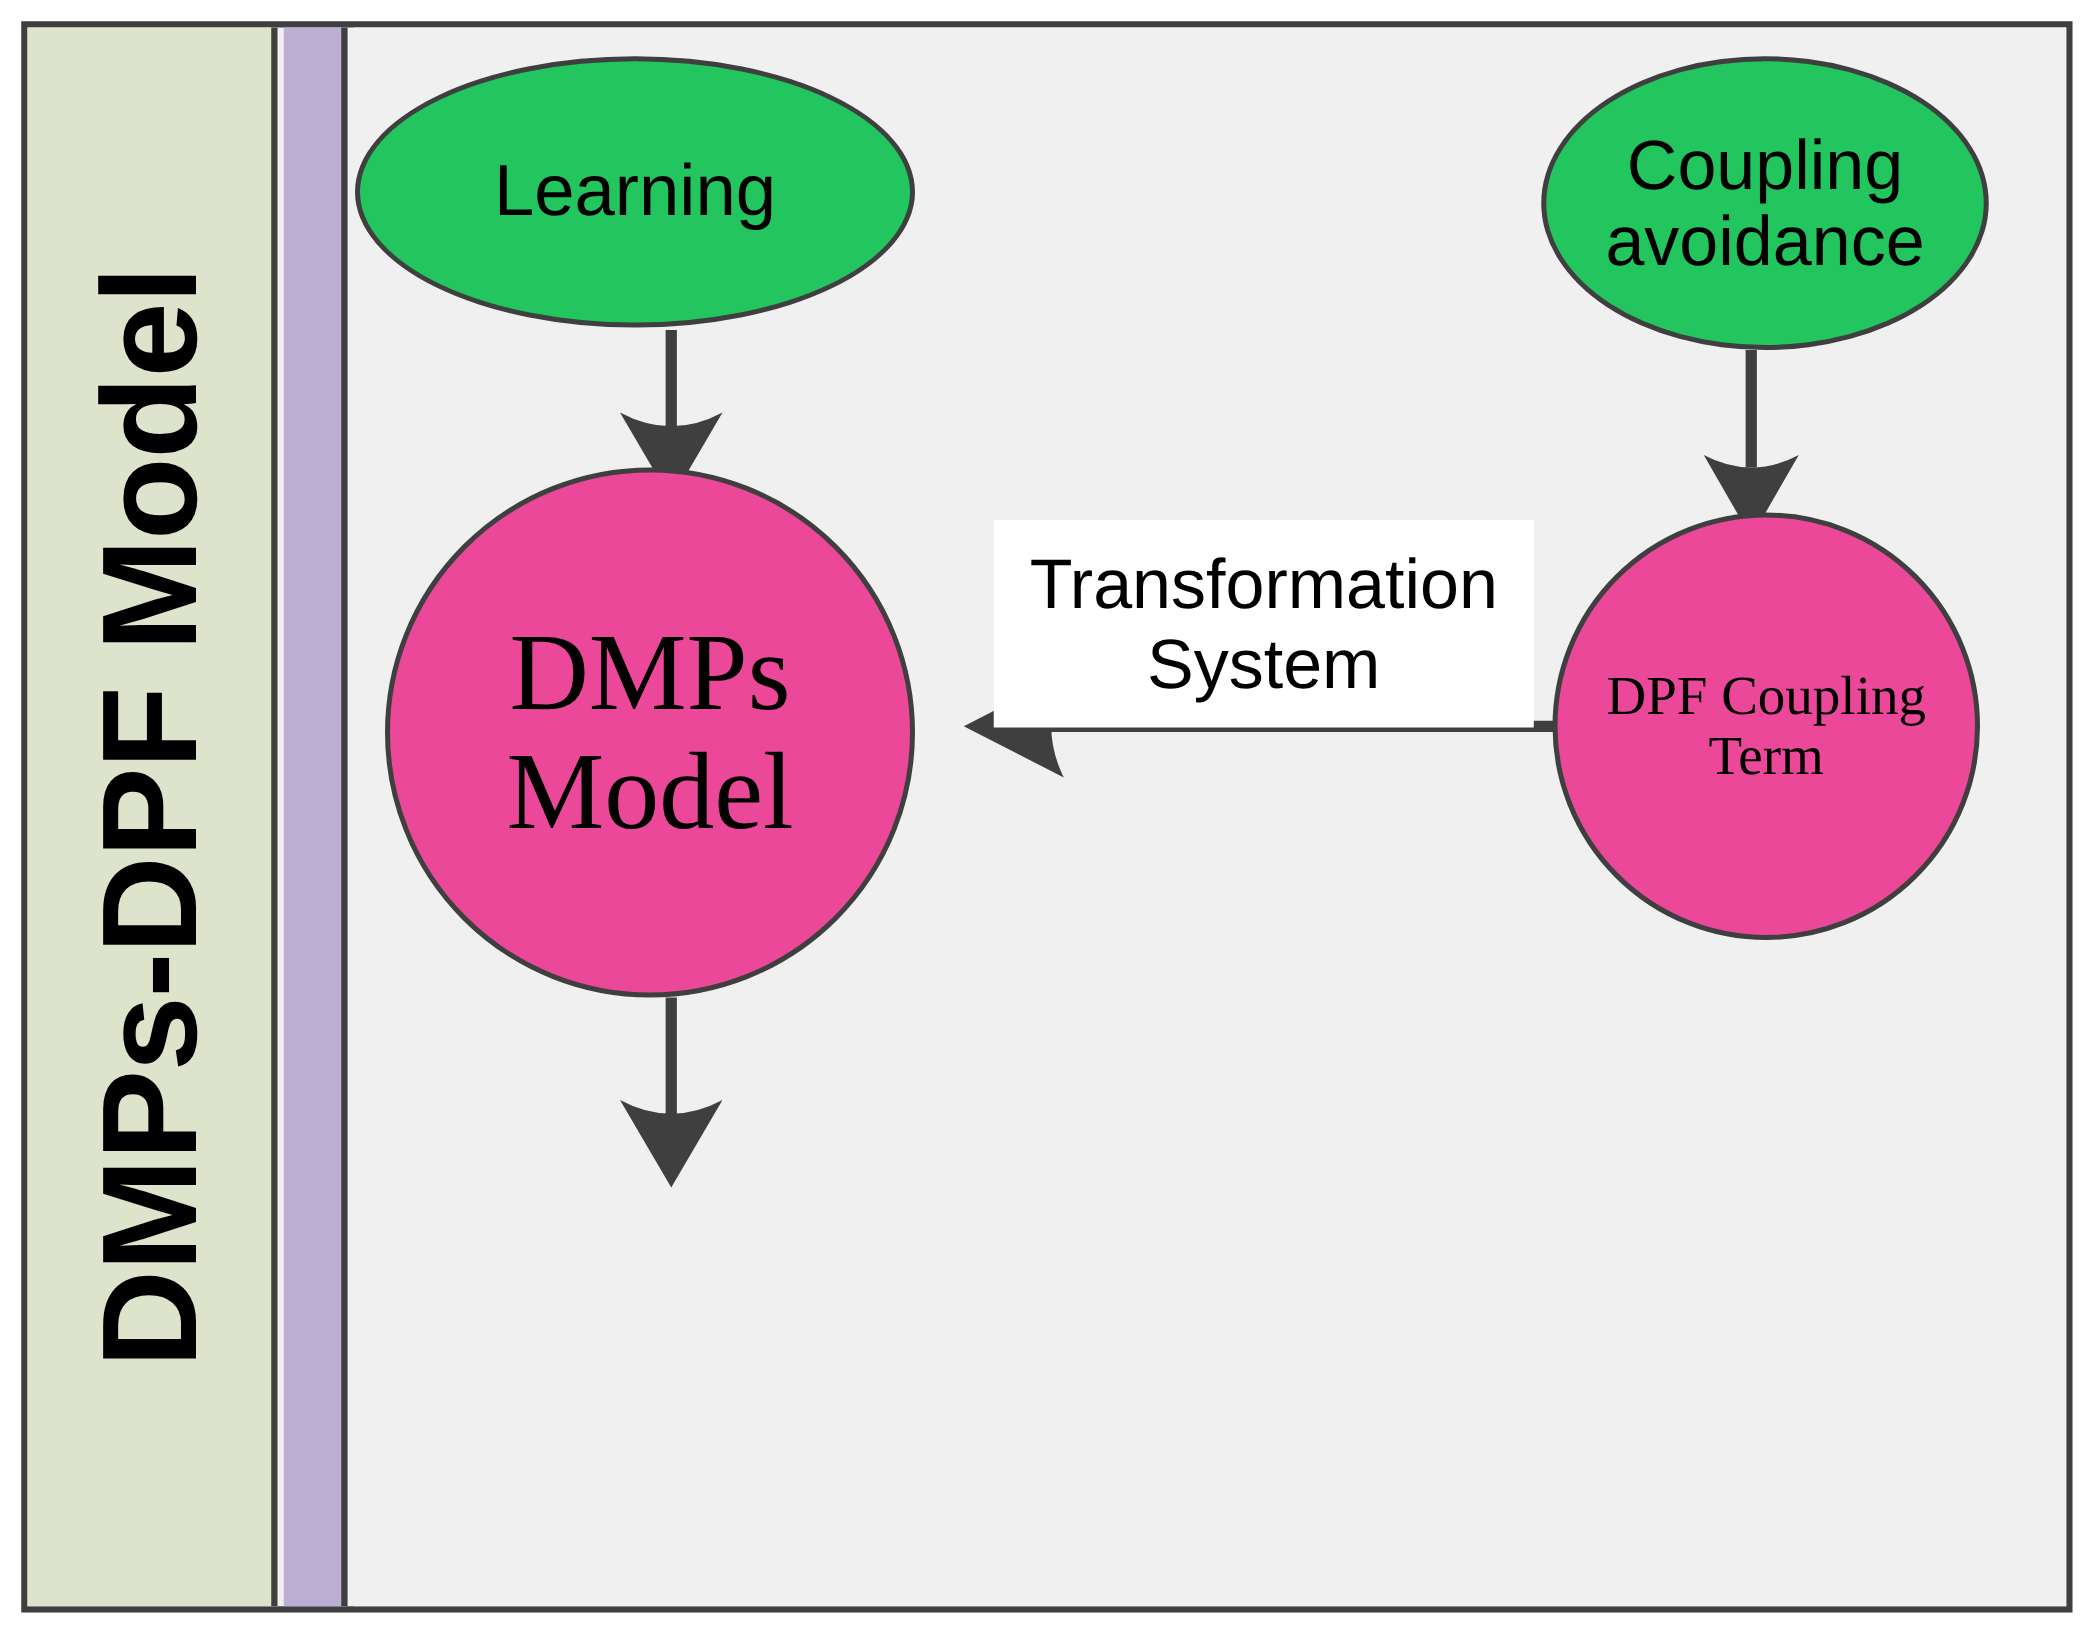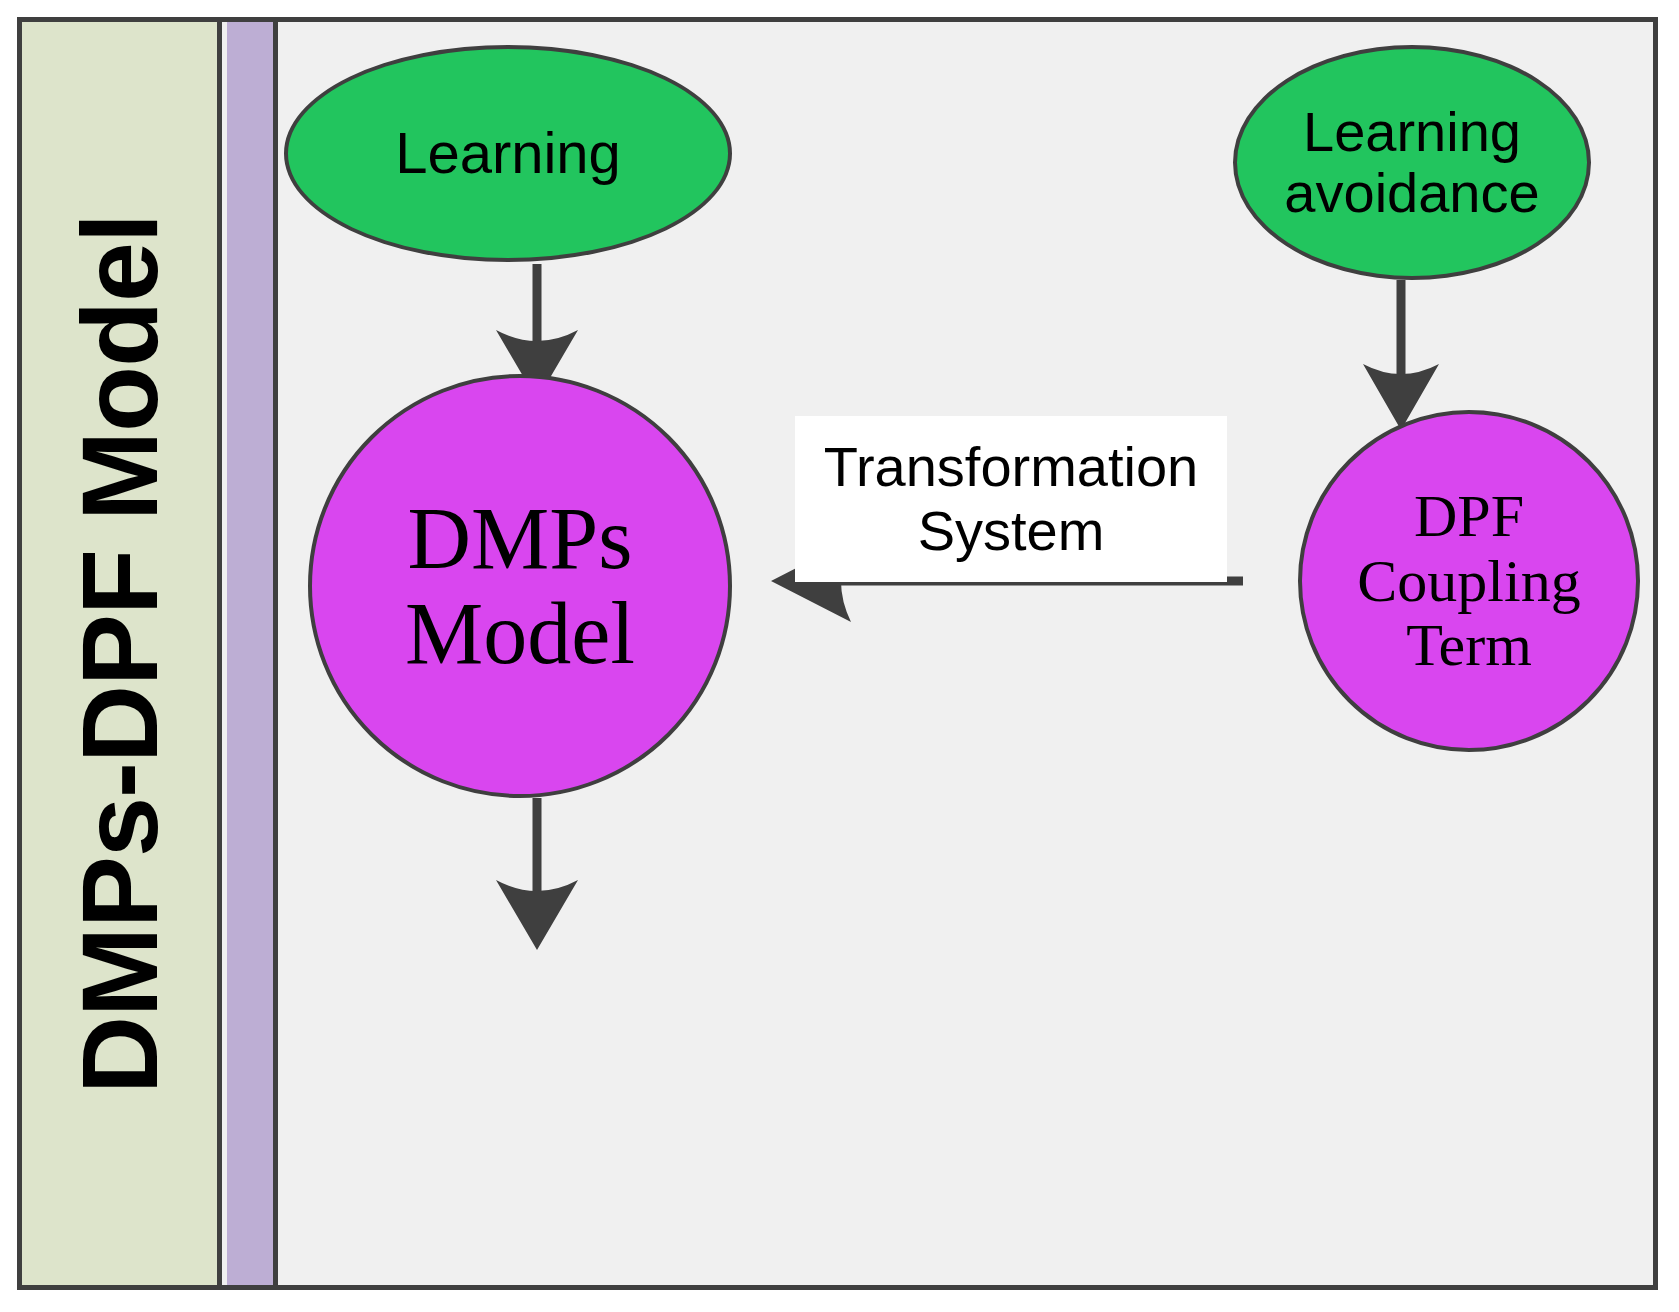--- a/index.html
+++ b/index.html
@@ -93,21 +93,21 @@
     line-height: 1.08;
   }
   .node.ellipse {
     border-radius: 50%;
     background: #22c55e;
     font-family: "Liberation Sans", sans-serif;
     font-weight: normal;
   }
   .node.circle {
     border-radius: 50%;
-    background: #d946ef;
+    background: #ec4899;
     font-family: "Liberation Serif", serif;
     font-weight: normal;
   }
   #node-learning {
     left: 1px;
     top: 23px;
     width: 448px;
     height: 217px;
     font-size: 58px;
   }
@@ -119,25 +119,25 @@
     font-size: 56px;
   }
   #node-dmps {
     left: 25px;
     top: 352px;
     width: 424px;
     height: 424px;
     font-size: 88px;
   }
   #node-dpf {
-    left: 1015px;
+    left: 959px;
     top: 388px;
     width: 342px;
     height: 342px;
-    font-size: 60px;
+    font-size: 44px;
     font-family: Liberation Serif, serif;
   }
   #node-generalization {
     left: 1px;
     top: 932px;
     width: 455px;
     height: 222px;
     font-size: 55px;
   }
   
@@ -213,21 +213,21 @@
         <line class="arrow-line" x1="254" y1="776" x2="254" y2="872"></line>
         <path class="arrow-head" d="M 213 858 Q 254 880 295 858 L 254 928 Z"></path>
       </g>
     </svg>
 
     <div class="node ellipse" id="node-learning">
       <span>Learning</span>
     </div>
 
     <div class="node ellipse" id="node-obstacle">
-      <span>Learning avoidance</span>
+      <span>Coupling avoidance</span>
     </div>
 
     <div class="node circle" id="node-dmps">
       <span>DMPs Model</span>
     </div>
 
     <div class="node circle" id="node-dpf">
       <span>DPF Coupling Term</span>
     </div>
 

